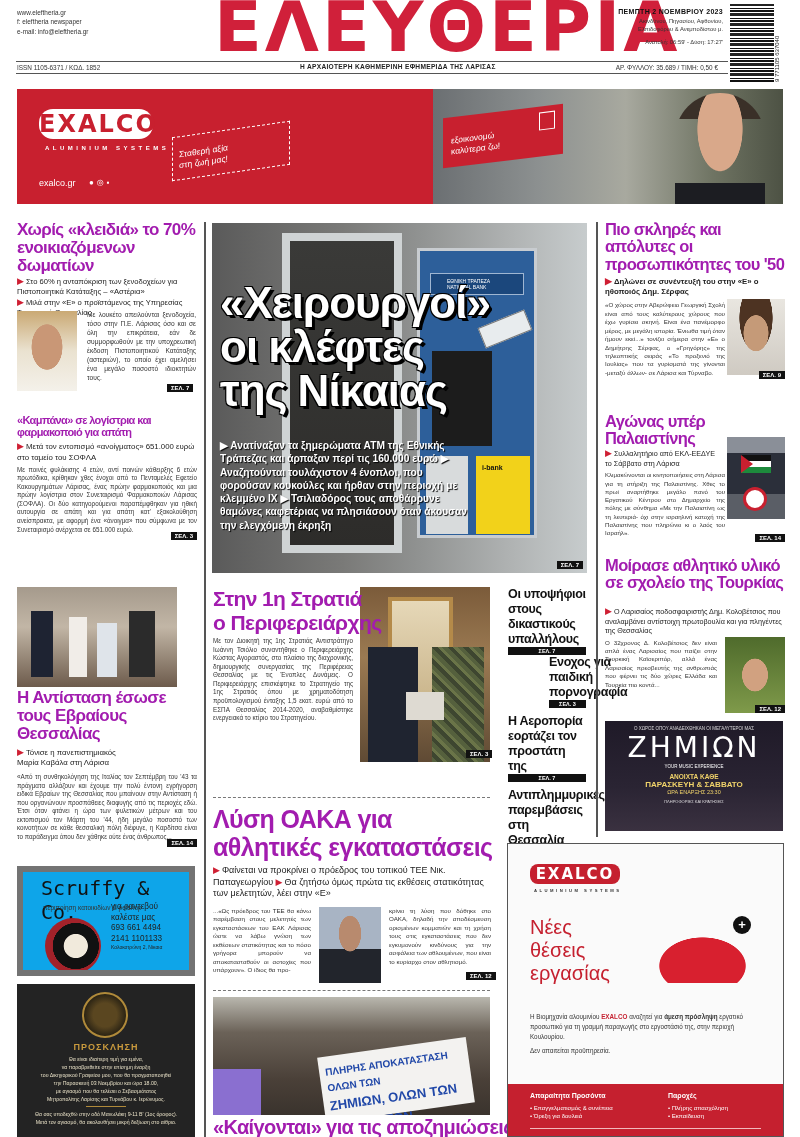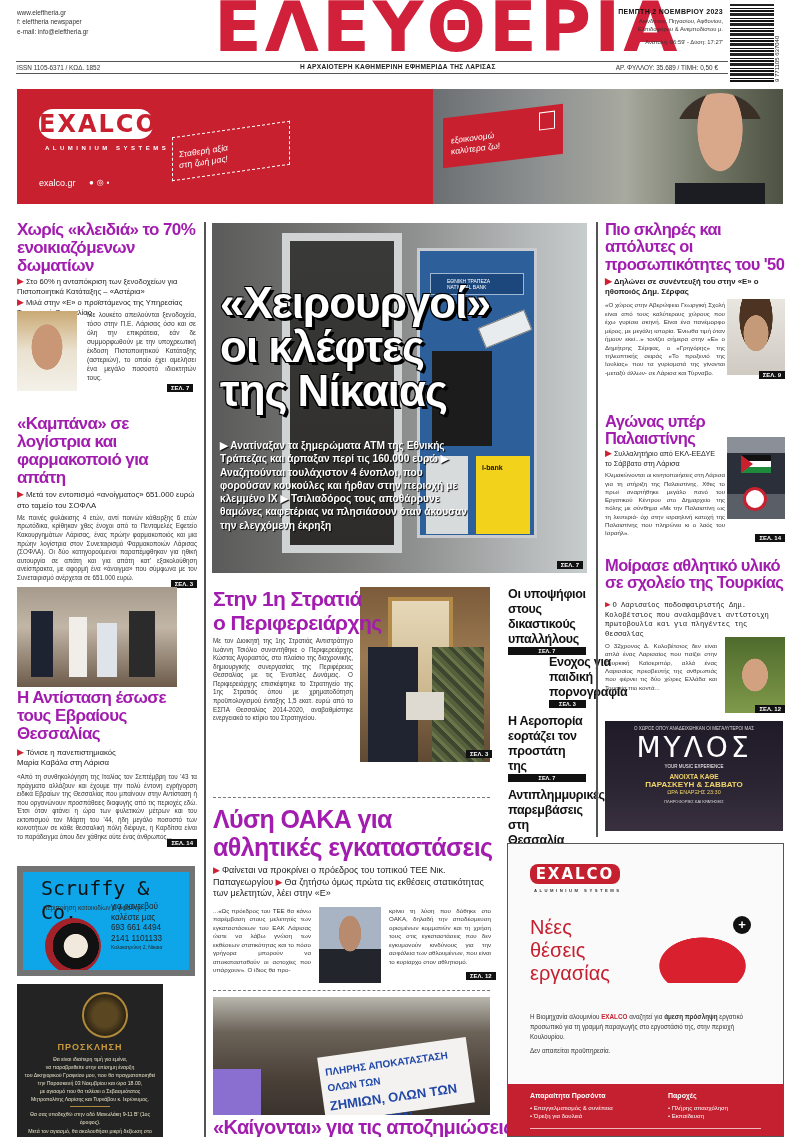--- a/index.html
+++ b/index.html
@@ -33,21 +33,21 @@
   .hero { position: absolute; left: 212px; top: 223px; width: 375px; height: 350px; background: linear-gradient(90deg, #5a5a5a 0%, #7a7a78 35%, #909291 55%, #b0b3b3 80%, #c7cccd 100%); overflow: hidden; }
   .atm { position: absolute; left: 205px; top: 25px; width: 120px; height: 290px; background: #2d5f9a; border: 3px solid #c8ccd0; }
   .hero-title { position: absolute; left: 8px; top: 58px; color: #fff; font-weight: bold; font-size: 44px; line-height: 1.0; letter-spacing: -1px; text-shadow: 3px 3px 0 #000, -1px -1px 0 #000, 1px -1px 0 #000, -1px 1px 0 #000; }
   .hero-deck { position: absolute; left: 8px; top: 216px; width: 255px; color: #fff; font-weight: bold; font-size: 10.2px; line-height: 1.3; text-shadow: 1px 1px 1px #000; }
 
   
   .sidebox { position: absolute; width: 90px; }
   .sidebox .t { font-weight: bold; font-size: 12.5px; line-height: 1.2; letter-spacing: -0.3px; color: #111; }
 
   .ad-scruffy { position: absolute; left: 17px; top: 866px; width: 178px; height: 110px; background: #0ea5e9; border: 6px solid #737373; overflow: hidden; }
-  .ad-invite { position: absolute; left: 17px; top: 984px; width: 146px; height: 153px; background: #232323; overflow: hidden; color: #e8e0c6; text-align: center; }
+  .ad-invite { position: absolute; left: 17px; top: 984px; width: 178px; height: 153px; background: #232323; overflow: hidden; color: #e8e0c6; text-align: center; }
 
   .ad-mylos { position: absolute; left: 605px; top: 721px; width: 178px; height: 110px; background: linear-gradient(180deg, #1f1a28, #2a2433 60%, #3a3140); overflow: hidden; color: #fff; text-align: center; }
 
   .ad-jobs { position: absolute; left: 507px; top: 843px; width: 277px; height: 294px; border: 1px solid #555; background: #fafafa; overflow: hidden; }
   .jobs-red { position: absolute; left: 0; right: 0; top: 136px; bottom: 0; background: #c5202f; color: #fff; }
 </style>
 </head>
 <body>
 
 <div class="abs small" style="left:17px; top:8px;">
@@ -103,21 +103,21 @@
   <div class="deck" style="font-size:7.6px; margin-top:1px;">
     <div><span class="arrow">▶</span><span>Στο 60% η ανταπόκριση των ξενοδοχείων για Πιστοποιητικά Κατάταξης – «Αστέρια»</span></div>
     <div><span class="arrow">▶</span><span>Μιλά στην «Ε» ο προϊστάμενος της Υπηρεσίας Τουρισμού Θεσσαλίας</span></div>
   </div>
   <div class="photo" style="position:absolute; left:0; top:90px; width:60px; height:80px; background: radial-gradient(ellipse at 50% 45%, #c99776 0 36%, transparent 37%), linear-gradient(180deg, #caa974, #eae2d0 50%, #f4f1ea);"></div>
   <div class="body" style="position:absolute; left:70px; top:90px; width:109px; font-size:6.6px;">Με λουκέτο απειλούνται ξενοδοχεία, τόσο στην Π.Ε. Λάρισας όσο και σε όλη την επικράτεια, εάν δε συμμορφωθούν με την υποχρεωτική έκδοση Πιστοποιητικού Κατάταξης (αστεριών), το οποίο έχει αμελήσει ένα μεγάλο ποσοστό ιδιοκτητών τους.</div>
   <div style="position:absolute; left:150px; top:163px;" class="sel">ΣΕΛ. 7</div>
 </div>
 
 <div class="abs" style="left:17px; top:415px; width:180px;">
-  <div class="hl cond" style="font-size:17px;">«Καμπάνα» σε λογίστρια και φαρμακοποιό για απάτη</div>
+  <div class="hl cond" style="font-size:11px;">«Καμπάνα» σε λογίστρια και φαρμακοποιό για απάτη</div>
   <div class="deck" style="font-size:7.8px; margin-top:3px;"><span class="arrow">▶</span><span>Μετά τον εντοπισμό «ανοίγματος» 651.000 ευρώ στο ταμείο του ΣΟΦΛΑ</span></div>
   <div class="body" style="font-size:6.3px; margin-top:3px;">Με ποινές φυλάκισης 4 ετών, αντί ποινών κάθειρξης 6 ετών πρωτόδικα, κρίθηκαν χθες ένοχοι από το Πενταμελές Εφετείο Κακουργημάτων Λάρισας, ένας πρώην φαρμακοποιός και μια πρώην λογίστρια στον Συνεταιρισμό Φαρμακοποιών Λάρισας (ΣΟΦΛΑ). Οι δύο κατηγορούμενοι παραπέμφθηκαν για ηθική αυτουργία σε απάτη και για απάτη κατ' εξακολούθηση ανείσπρακτα, με αφορμή ένα «άνοιγμα» που σύμφωνα με τον Συνεταιρισμό ανέρχεται σε 651.000 ευρώ.</div>
   <div class="sel" style="position:absolute; right:0; bottom:-6px;">ΣΕΛ. 3</div>
 </div>
 
 <div class="abs photo" style="left:17px; top:587px; width:160px; height:100px; background: linear-gradient(180deg, #a59a8c 0%, #c2b6a6 40%, #6d5b4c 100%);">
   <div class="abs" style="left:14px; top:24px; width:22px; height:66px; background:#1e2332;"></div>
   <div class="abs" style="left:52px; top:30px; width:18px; height:60px; background:#f1ede8;"></div>
   <div class="abs" style="left:80px; top:36px; width:20px; height:54px; background:#dfe4ea;"></div>
   <div class="abs" style="left:112px; top:24px; width:26px; height:66px; background:#2b2b2b;"></div>
@@ -268,29 +268,29 @@
     <div class="abs" style="left:14px; top:18px; width:30px; height:18px; background: linear-gradient(180deg, #111 0 33%, #fff 33% 66%, #1d8a3c 66%);"></div>
     <div class="abs" style="left:14px; top:18px; width:0; height:0; border-top:9px solid transparent; border-bottom:9px solid transparent; border-left:12px solid #c8202f;"></div>
     <div class="abs" style="left:16px; top:50px; width:24px; height:24px; border-radius:50%; border:3px solid #c8202f; background:#fff;"></div>
   </div>
   <div class="body" style="margin-top:3px; font-size:6.1px; width:120px;">Κλιμακώνονται οι κινητοποιήσεις στη Λάρισα για τη στήριξη της Παλαιστίνης. Χθες το πρωί αναρτήθηκε μεγάλο πανό του Εργατικού Κέντρου στο Δημαρχείο της πόλης με σύνθημα «Με την Παλαιστίνη ως τη λευτεριά- όχι στην ισραηλινή κατοχή της Παλαιστίνης που πληρώνει κι ο λαός του Ισραήλ».</div>
   <div class="sel" style="position:absolute; right:0; bottom:-4px;">ΣΕΛ. 14</div>
 </div>
 
 <div class="abs" style="left:605px; top:557px; width:180px;">
   <div class="hl cond" style="font-size:16.5px;">Μοίρασε αθλητικό υλικό σε σχολείο της Τουρκίας</div>
-  <div class="deck" style="font-size:7.2px; margin-top:8px;font-family:Liberation Mono, monospace;"><span class="arrow">▶</span><span>Ο Λαρισαίος ποδοσφαιριστής Δημ. Κολοβέτσιος που αναλαμβάνει αντίστοιχη πρωτοβουλία και για πληγέντες της Θεσσαλίας</span></div>
+  <div class="deck" style="font-size:7.2px; margin-top:14px;"><span class="arrow">▶</span><span>Ο Λαρισαίος ποδοσφαιριστής Δημ. Κολοβέτσιος που αναλαμβάνει αντίστοιχη πρωτοβουλία και για πληγέντες της Θεσσαλίας</span></div>
   <div class="photo" style="position:absolute; right:0; top:80px; width:60px; height:76px; background: radial-gradient(ellipse at 50% 50%, #d1a180 0 30%, transparent 31%), linear-gradient(180deg, #4f6b2c, #7f9a4a);"></div>
   <div class="body" style="margin-top:3px; font-size:6.2px; width:112px;">Ο 32χρονος Δ. Κολοβέτσιος δεν είναι απλά ένας Λαρισαίος που παίζει στην Τουρκική Καϊσεριπόρ, αλλά ένας Λαρισαίος πρεσβευτής της ανθρωπιάς που φέρνει τις δύο χώρες Ελλάδα και Τουρκία πιο κοντά...</div>
   <div class="sel" style="position:absolute; right:0; top:148px;">ΣΕΛ. 12</div>
 </div>
 
 <div class="ad-mylos">
   <div style="font-size:4.5px; margin-top:5px; opacity:0.8;">Ο ΧΩΡΟΣ ΟΠΟΥ ΑΝΑΔΕΙΧΘΗΚΑΝ ΟΙ ΜΕΓΑΛΥΤΕΡΟΙ ΜΑΣ</div>
-  <div style="font-family:'DejaVu Sans', sans-serif; font-size:28px; letter-spacing:3px; line-height:1.1; margin-top:2px;">ΜΥΛΟΣ</div>
+  <div style="font-family:'DejaVu Sans', sans-serif; font-size:28px; letter-spacing:3px; line-height:1.1; margin-top:2px;">ΖΗΜΙΩΝ</div>
   <div style="font-size:4.5px;">YOUR MUSIC EXPERIENCE</div>
   <div style="font-size:6.5px; color:#f0d36a; font-weight:bold; margin-top:4px;">ΑΝΟΙΧΤΑ ΚΑΘΕ</div>
   <div style="font-size:8px; color:#f0d36a; font-weight:bold;">ΠΑΡΑΣΚΕΥΗ &amp; ΣΑΒΒΑΤΟ</div>
   <div style="font-size:5.5px; color:#f0d36a;">ΩΡΑ ΕΝΑΡΞΗΣ 23:30</div>
   <div style="font-size:4px; margin-top:4px; opacity:0.8;">ΠΛΗΡΟΦΟΡΙΕΣ ΚΑΙ ΚΡΑΤΗΣΕΙΣ</div>
 </div>
 
 <div class="ad-jobs">
   <div class="exalco-logo" style="left:22px; top:20px; width:90px; height:20px; font-size:15px; line-height:20px; background:#c5202f; color:#fff; border-radius:8px;">EXALCO</div>
   <div class="exalco-sub" style="left:26px; top:44px; color:#333; font-size:4.2px; letter-spacing:2.5px;">ALUMINIUM SYSTEMS</div>

